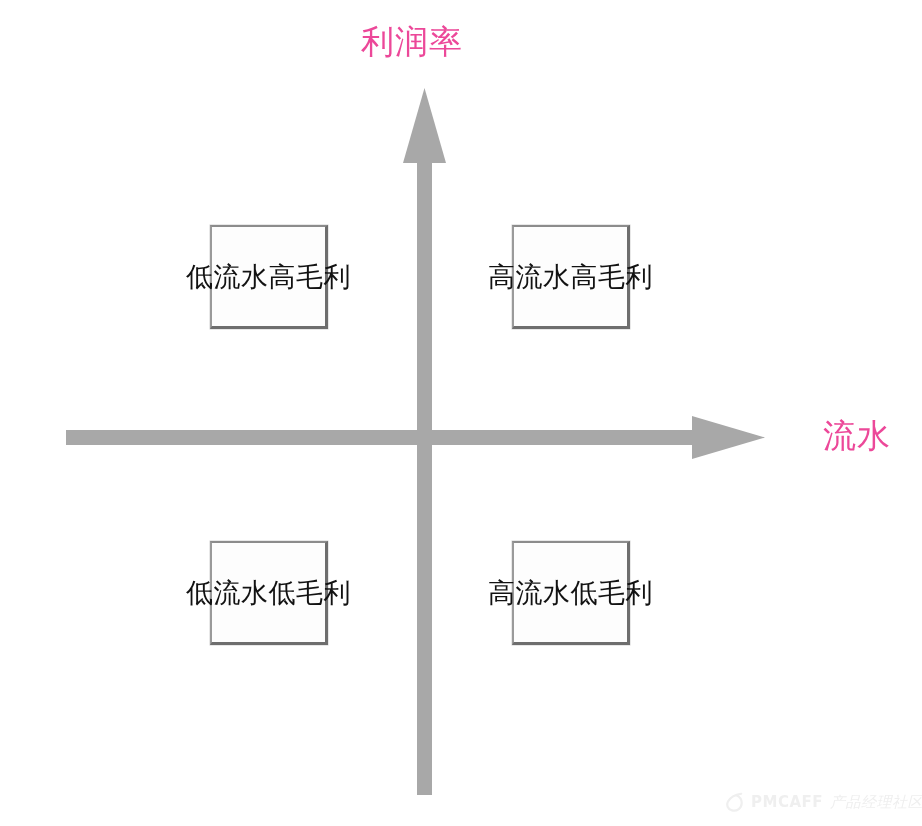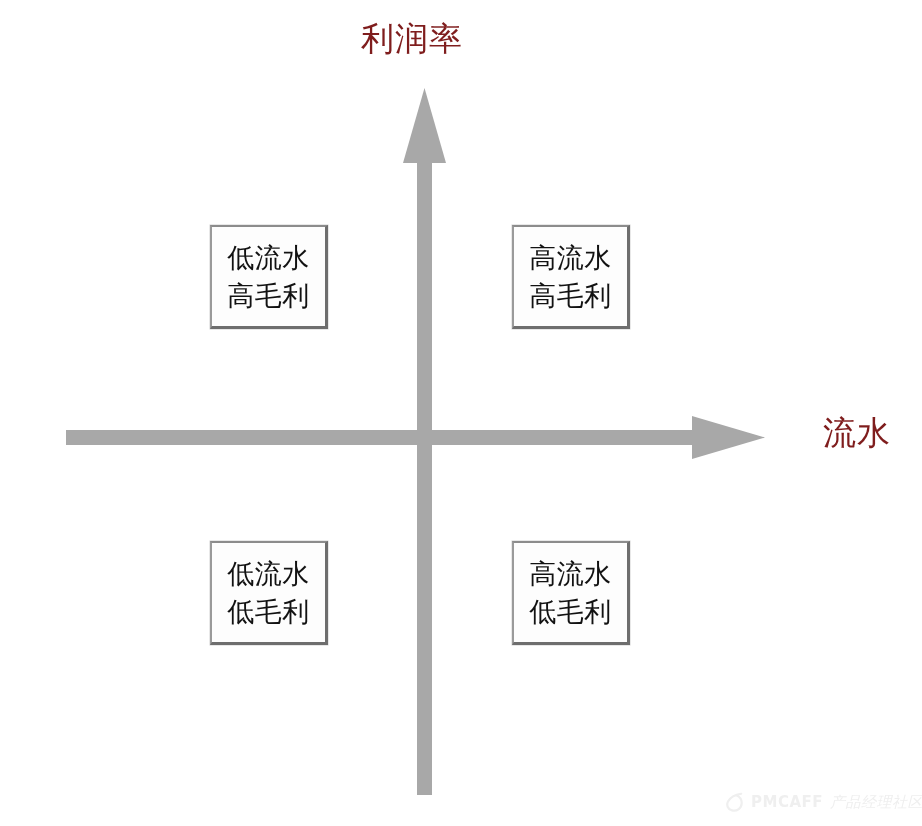--- a/index.html
+++ b/index.html
@@ -25,26 +25,26 @@
     left: 0;
     top: 0;
     width: 922px;
     height: 826px;
     pointer-events: none;
   }
 
   
   .axis-label {
     position: absolute;
-    color: #7f1d1d;
+    color: #ec4899;
     font-size: 33px;
     line-height: 1;
     letter-spacing: 1px;
     white-space: nowrap;
-    font-family: Liberation Mono, monospace;
+    font-family: Liberation Sans, sans-serif;
   }
   #label-y {
     left: 361px;
     top: 25px;
   }
   #label-x {
     left: 811px;
     top: 419px;
     margin-left: 12px;
   }
@@ -54,21 +54,20 @@
     position: absolute;
     width: 118px;
     height: 104px;
     background: #fdfdfd;
     border-top: 2px solid #8c8c8c;
     border-left: 2px solid #9a9a9a;
     border-right: 3px solid #6e6e6e;
     border-bottom: 3px solid #6e6e6e;
     box-sizing: border-box;
     display: flex;
-    flex-direction: column;
     align-items: center;
     justify-content: center;
     box-shadow: 0 0 0 0.5px rgba(120,120,120,0.35);
   }
   .quad-line {
     color: #121212;
     font-size: 27px;
     line-height: 38px;
     letter-spacing: 0.5px;
     white-space: nowrap;

